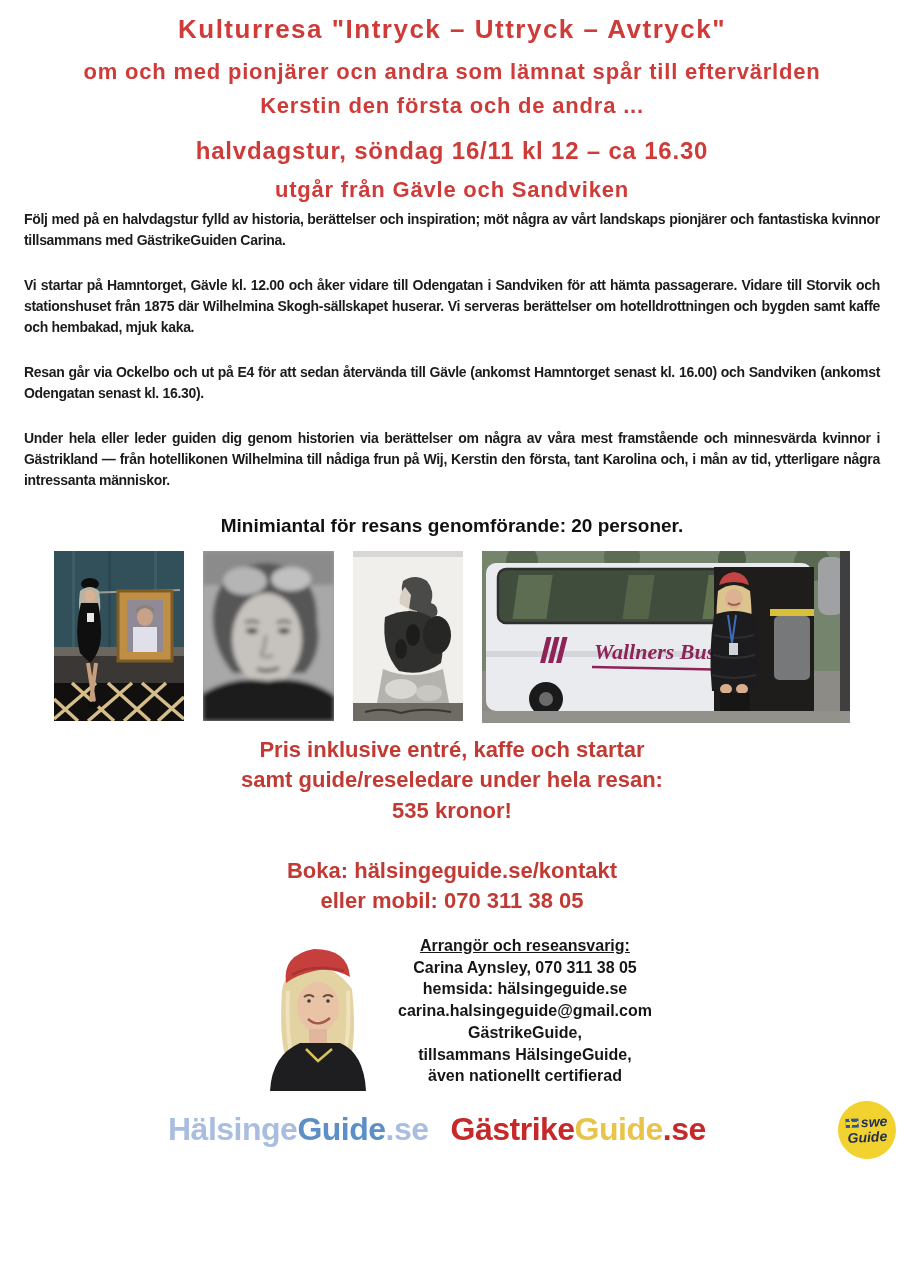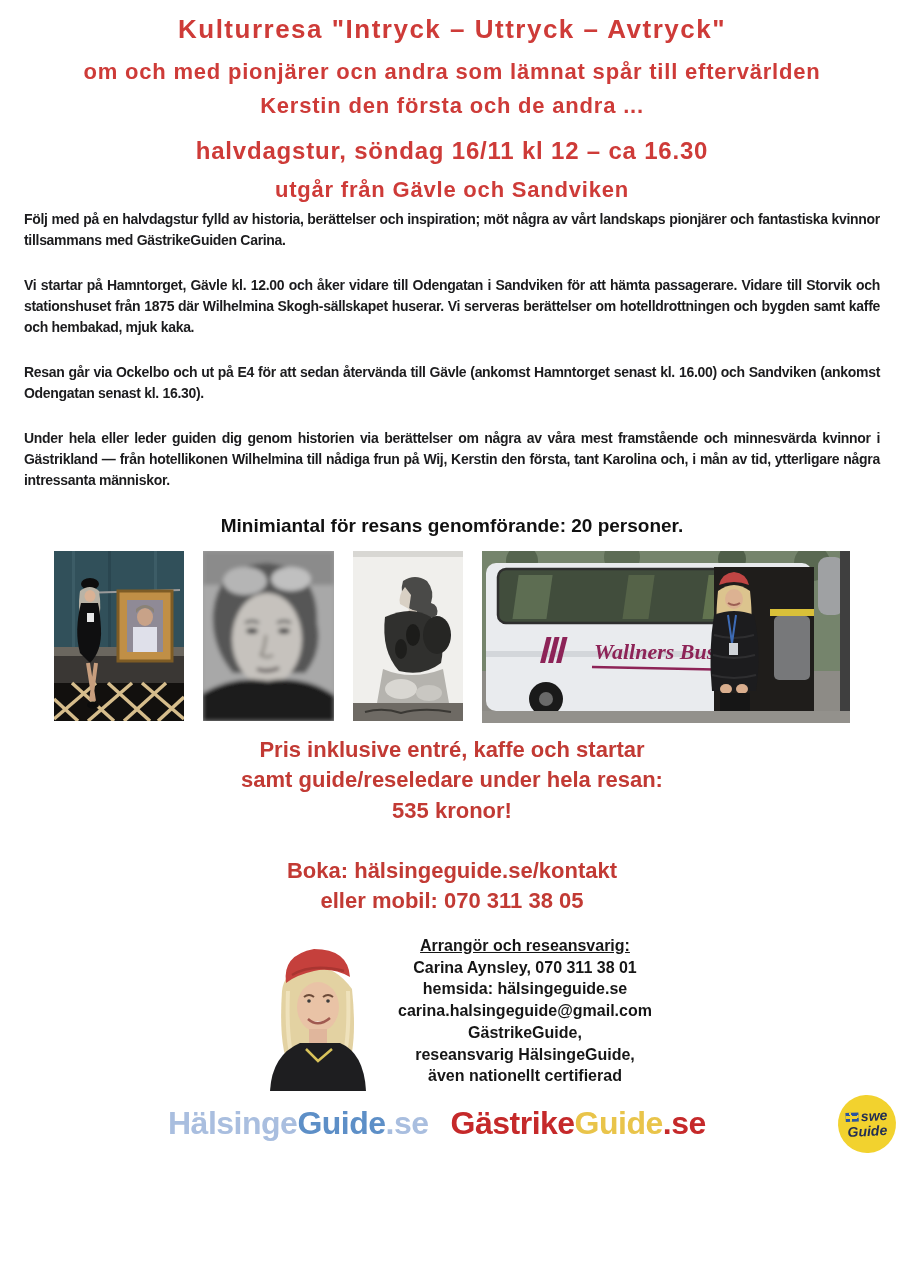--- a/index.html
+++ b/index.html
@@ -50,21 +50,21 @@
   
   .price-block,.booking-block{
     text-align:center;color:var(--price-red);font-weight:bold;
     font-size:22px;line-height:1.38;
   }
   .price-block{margin:4px 0 30px 0;}
   .booking-block{margin:0 0 14px 0;}
   
   .contact-row{
     display:flex;justify-content:center;align-items:flex-start;
-    gap:16px;margin:0 0 4px 0;
+    gap:16px;margin:0 0 10px 0;
   }
   .contact-photo{line-height:0;}
   .contact-text{
     text-align:center;font-weight:bold;color:#161616;
     font-size:16px;line-height:1.36;padding-top:4px;min-width:250px;
   }
   .contact-heading{text-decoration:underline;}
   
   .logo-row{
     display:flex;align-items:center;padding:0 8px 0 168px;
@@ -266,25 +266,25 @@
         <circle cx="76" cy="70" r="1.8" fill="#3c3c3c"></circle>
         <path d="M56,88 Q66,97 78,87 Q72,92 60,90 Z" fill="#fff"></path>
         <path d="M56,88 Q66,97 78,87" stroke="#a05a50" stroke-width="2.5" fill="none"></path>
         <rect x="57" y="98" width="18" height="16" fill="#e0b69c"></rect>
         <path d="M18,160 Q20,124 48,112 L88,112 Q112,122 114,160 Z" fill="#1e1e20"></path>
         <polyline points="54,118 66,130 80,118" stroke="#d9c35a" stroke-width="2.5" fill="none"></polyline>
       </svg>
     </div>
     <div class="contact-text">
       <div class="contact-heading">Arrangör och reseansvarig:</div>
-      <div>Carina Aynsley, 070 311 38 01</div>
+      <div>Carina Aynsley, 070 311 38 05</div>
       <div>hemsida: hälsingeguide.se</div>
       <div>carina.halsingeguide@gmail.com</div>
       <div>GästrikeGuide,</div>
-      <div>reseansvarig HälsingeGuide,</div>
+      <div>tillsammans HälsingeGuide,</div>
       <div>även nationellt certifierad</div>
     </div>
   </div>
 
   <footer class="logo-row">
     <div class="wordmark halsinge">
       <span class="p1">Hälsinge</span><span class="p2">Guide</span><span class="p3">.se</span>
     </div>
     <div class="wordmark gastrike">
       <span class="p1">Gästrike</span><span class="p2">Guide</span><span class="p3">.se</span>

